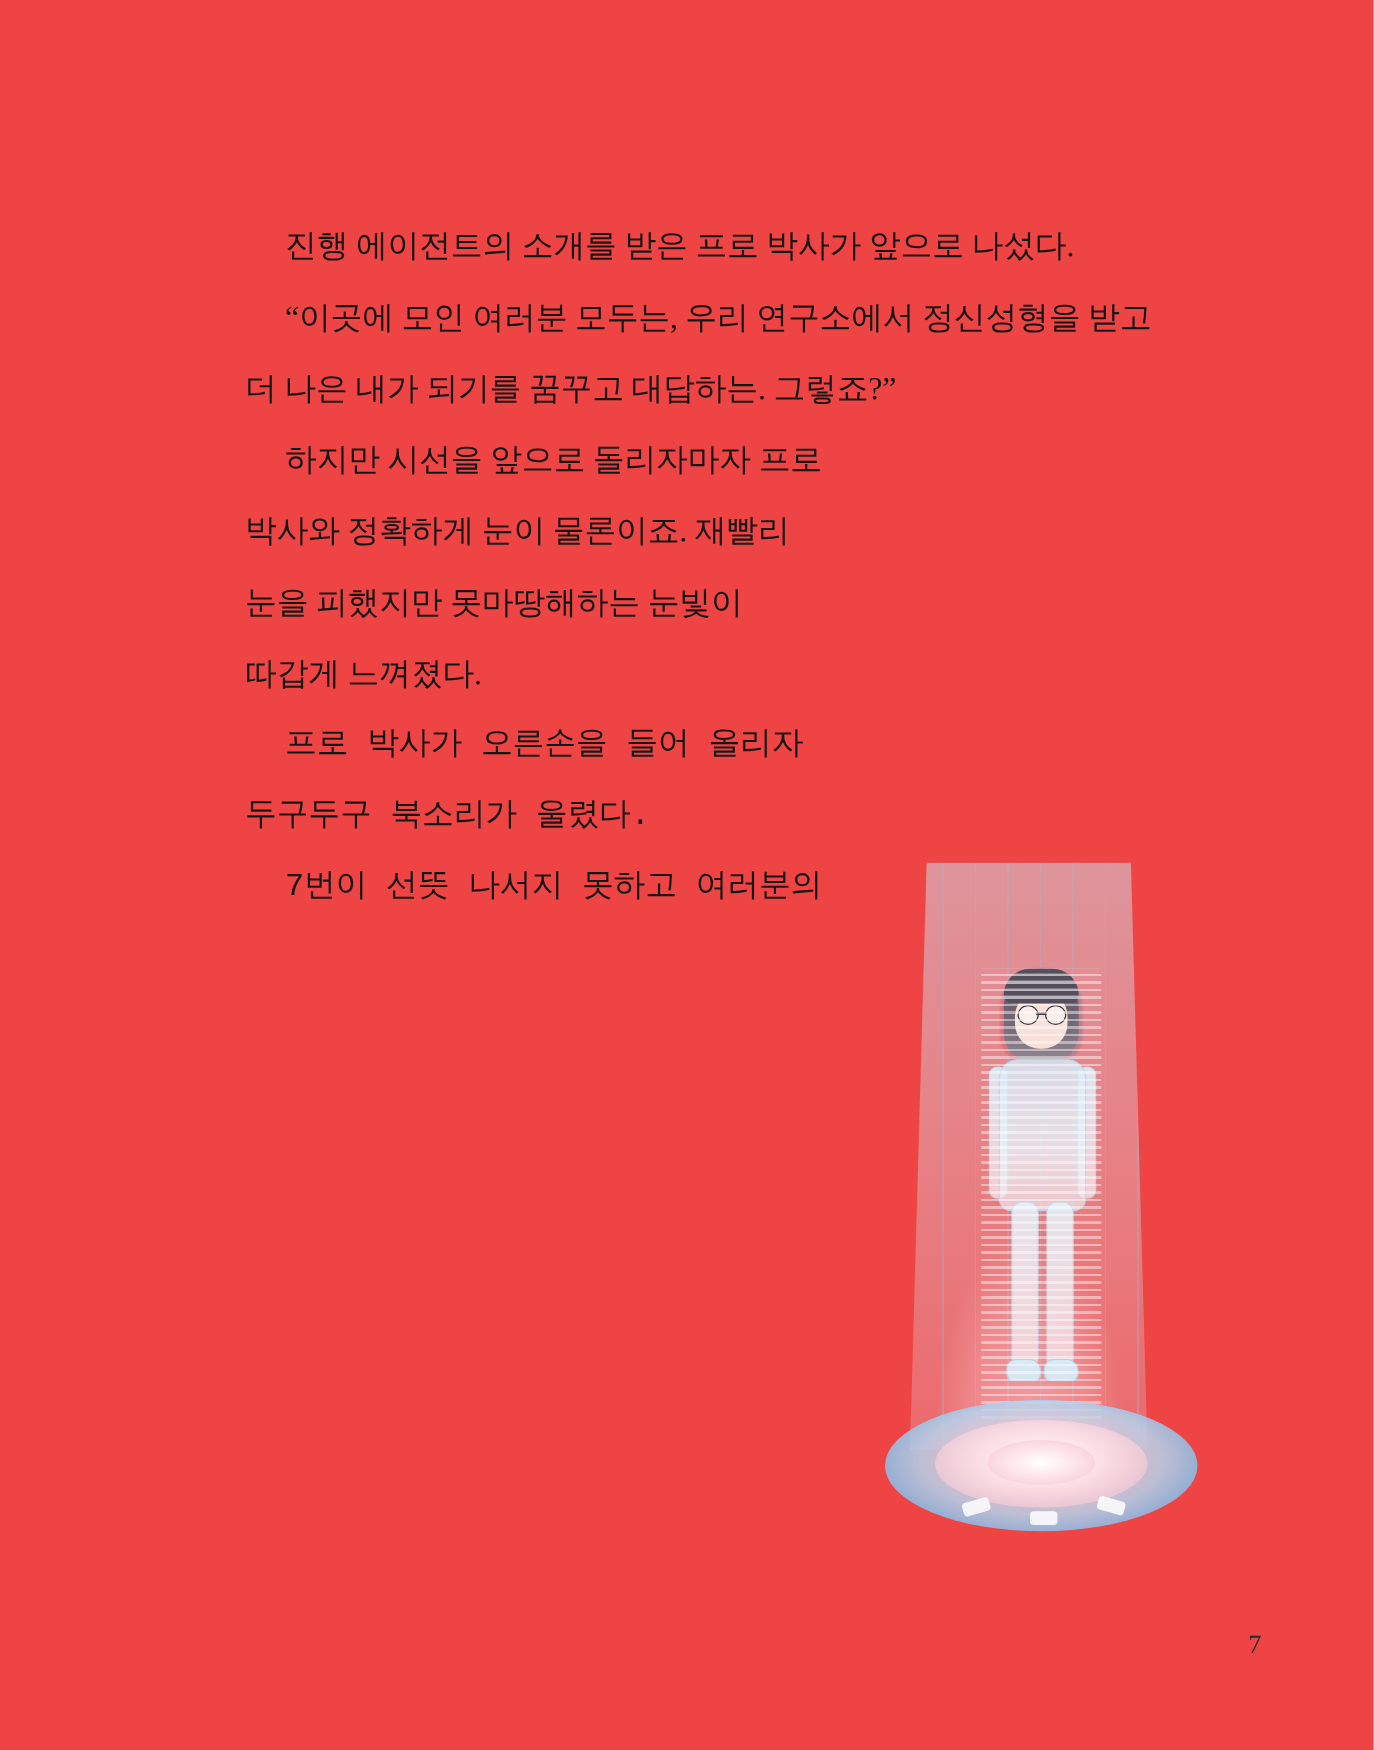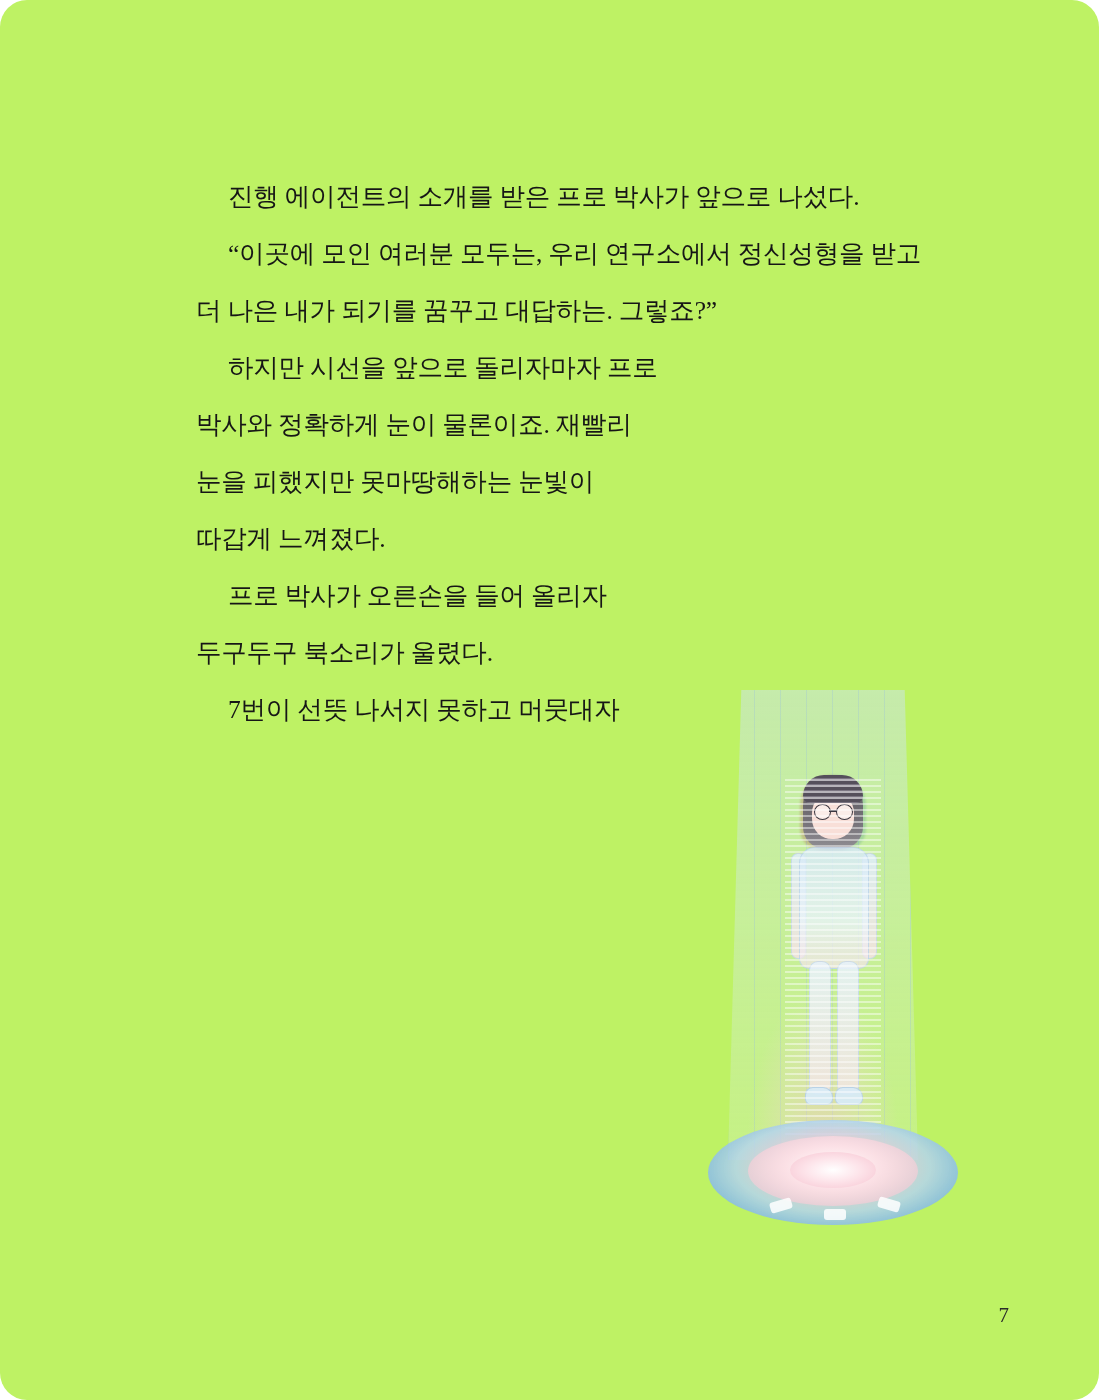--- a/index.html
+++ b/index.html
@@ -12,22 +12,21 @@
     height: 1400px;
     position: relative;
     overflow: hidden;
     font-family: "Liberation Serif", "DejaVu Serif", serif;
     color: #1b1b1b;
   }
 
   .page {
     position: absolute;
     inset: 0;
-    background: #bef264;
-    border-radius: 27px;
+    background: #ef4444;
   }
 
   
   .text-body {
     position: absolute;
     left: 196px;
     top: 168px;
     width: 740px;
   }
 
@@ -42,20 +41,21 @@
   .indent {
     text-indent: 32px;
   }
 
   
   .narrow {
     width: 470px;
   }
   .narrow-2 {
     width: 480px;
+    font-family: Liberation Mono, monospace;
   }
 
   
   .illustration {
     position: absolute;
     left: 690px;
     top: 690px;
     width: 300px;
     height: 580px;
   }
@@ -276,21 +276,21 @@
 </head>
 <body>
 
 <div class="page">
 
   <div class="text-body">
     <p class="para indent">진행 에이전트의 소개를 받은 프로 박사가 앞으로 나섰다.</p>
     <p class="para indent">“이곳에 모인 여러분 모두는, 우리 연구소에서 정신성형을 받고 더 나은 내가 되기를 꿈꾸고 대답하는. 그렇죠?”</p>
     <p class="para indent narrow">하지만 시선을 앞으로 돌리자마자 프로 박사와 정확하게 눈이 물론이죠. 재빨리 눈을 피했지만 못마땅해하는 눈빛이 따갑게 느껴졌다.</p>
     <p class="para indent narrow-2">프로 박사가 오른손을 들어 올리자 두구두구 북소리가 울렸다.</p>
-    <p class="para indent narrow-2">7번이 선뜻 나서지 못하고 머뭇대자</p>
+    <p class="para indent narrow-2">7번이 선뜻 나서지 못하고 여러분의</p>
   </div>
 
   <div class="illustration">
     <div class="beam"></div>
     <div class="beam-lines"></div>
     <div class="beam-glow"></div>
 
     <div class="figure">
       <div class="chroma-r"></div>
       <div class="chroma-b"></div>

